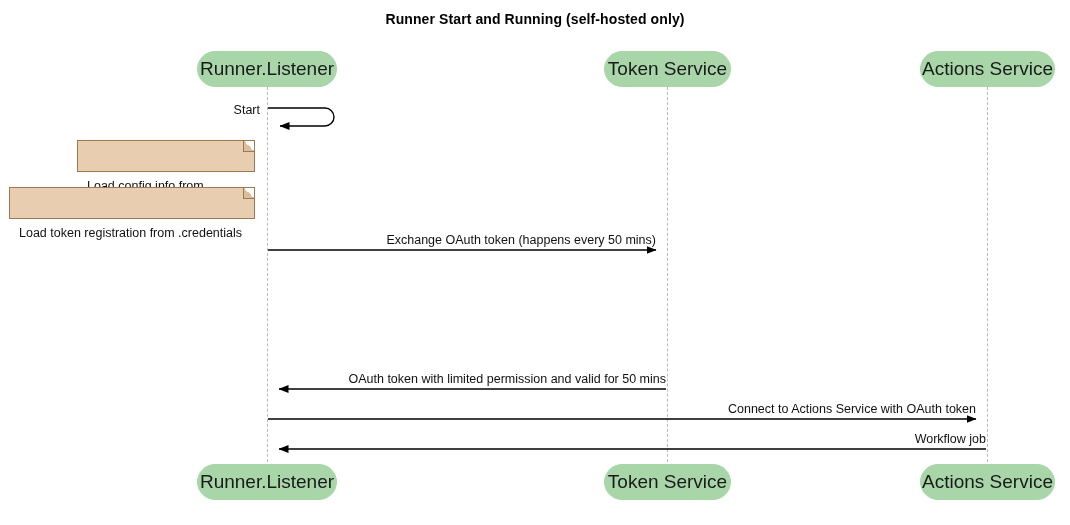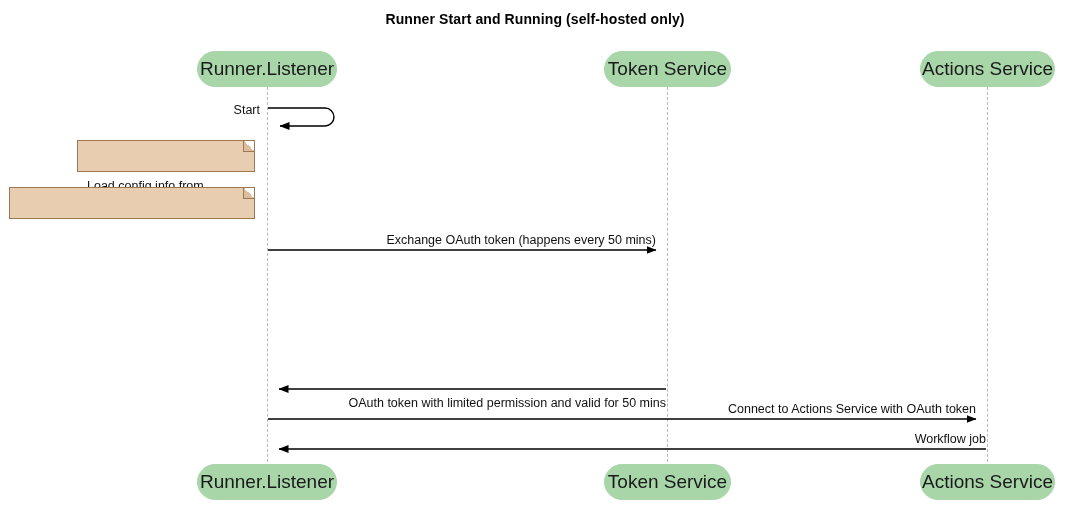--- a/index.html
+++ b/index.html
@@ -164,36 +164,37 @@
   </svg>
 
   <div class="msg-label left-aligned" style="left:165px; top:103px; width:95px;">
     <span>Start</span>
   </div>
 
   <div class="msg-label" style="left:268px; top:233px; width:388px;">
     <span>Exchange OAuth token (happens every 50 mins)</span>
   </div>
 
-  <div class="msg-label" style="left:279px; top:372px; width:387px;margin-top:24px;">
+  <div class="msg-label" style="left:279px; top:372px; width:387px;">
     <span>OAuth token with limited permission and valid for 50 mins</span>
   </div>
 
   <div class="msg-label" style="left:279px; top:432px; width:707px;">
     <span>Workflow job</span>
   </div>
 
   <div class="msg-label" style="left:268px; top:402px; width:708px;">
     <span>Connect to Actions Service with OAuth token</span>
   </div>
 
   <div class="note" style="left:77px; top:140px; width:178px; height:32px;">
     <div class="fold"></div>
     <span>Load config info from .runner</span>
   </div>
 
   <div class="note" style="left:9px; top:187px; width:246px; height:32px;">
     <div class="fold"></div>
+    <span>Load token registration from .credentials</span>
   </div>
 
 
 
 </div>
 
 </body></html>

